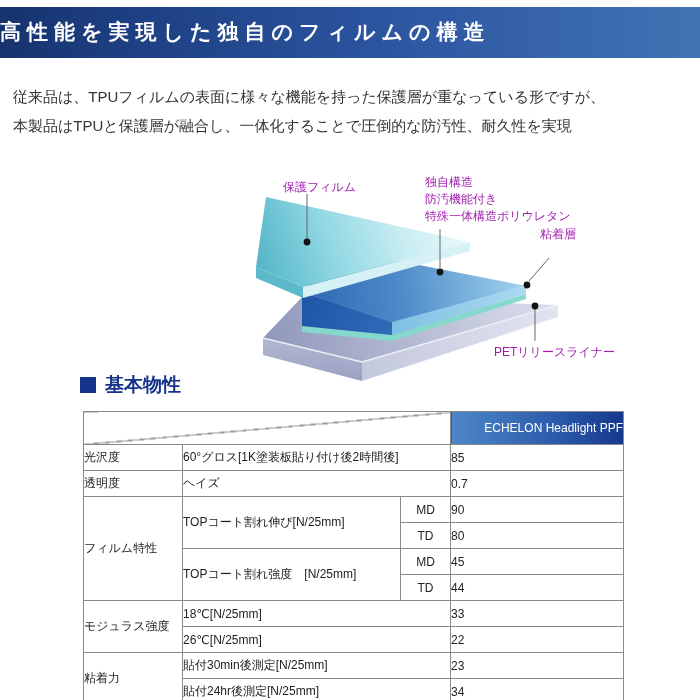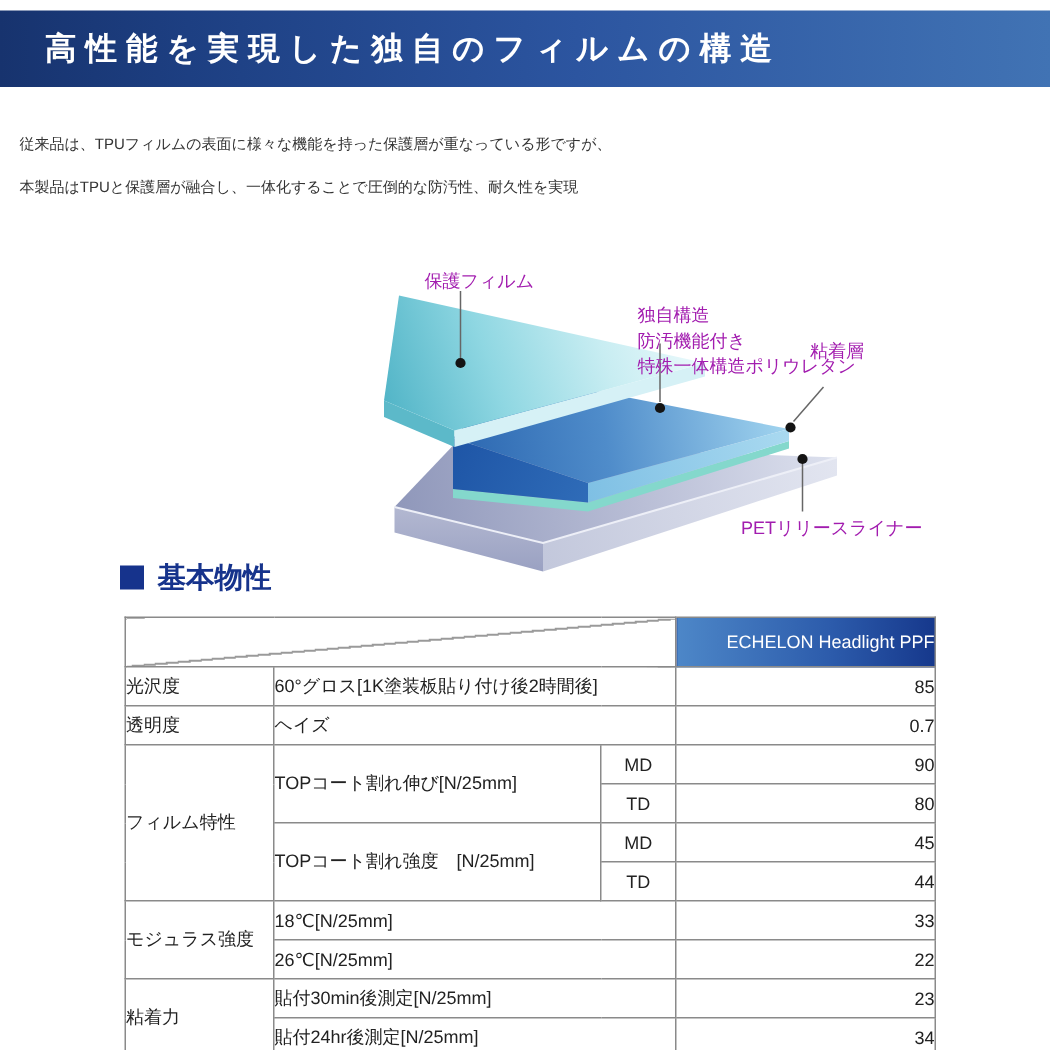--- a/index.html
+++ b/index.html
@@ -10,26 +10,26 @@
     color:#333;
   }
   
   .title-bar{
     position:absolute;left:0;top:7px;width:700px;height:51px;
     background:linear-gradient(to right,#17336e 0%,#1d3f82 18%,#2c55a0 55%,#4173b4 100%);
   }
   .title-bar .ttl{
     font-family:"Liberation Serif","DejaVu Serif",serif;
     color:#ffffff;font-size:21px;font-weight:bold;letter-spacing:6px;
-    line-height:51px;padding-left:30px;white-space:nowrap;
+    line-height:51px;white-space:nowrap;
   }
   
   .intro{
     position:absolute;left:13px;top:82px;width:680px;
-    font-size:10px;line-height:29px;color:#333;
+    font-size:15px;line-height:29px;color:#333;
   }
   
   .dlabel{position:absolute;font-size:12px;line-height:17px;color:#a21caf;white-space:nowrap;}
   .diagram-svg{position:absolute;left:0;top:0;}
   
   .section-head{
     position:absolute;left:80px;top:372px;display:flex;align-items:center;
     color:#16338c;font-weight:bold;font-size:19px;
   }
   .section-head .sq{width:16px;height:16px;background:#16338c;margin-right:9px;display:inline-block;}
@@ -46,21 +46,21 @@
       transparent calc(50% - 0.7px),#9a9a9a calc(50% - 0.7px),
       #9a9a9a calc(50% + 0.7px),transparent calc(50% + 0.7px));
   }
   td.prod{
     background:linear-gradient(to right,#4d87c8 0%,#2c5bab 60%,#16388c 100%);
     color:#ffffff;font-weight:normal;text-align:right;font-size:12px;
   }
   td.cat{padding-left:18px;}
   td.item{padding-left:20px;}
   td.dir{text-align:center;}
-  td.val{text-align:right;}
+  td.val{text-align:left;}
 </style>
 </head>
 <body>
 
 <div class="title-bar">
   <div class="ttl">高性能を実現した独自のフィルムの構造</div>
 </div>
 
 <div class="intro">
   <div>従来品は、TPUフィルムの表面に様々な機能を持った保護層が重なっている形ですが、</div>
@@ -136,21 +136,21 @@
     <circle cx="307" cy="242" r="3.4"></circle>
     <circle cx="440" cy="272" r="3.4"></circle>
     <circle cx="527" cy="285" r="3.4"></circle>
     <circle cx="535" cy="306" r="3.4"></circle>
   </g>
 </svg>
 
 <div class="dlabel" style="left:283px;top:179px;">
   <span>保護フィルム</span>
 </div>
-<div class="dlabel" style="left:425px;top:174px;margin-top:28px;">
+<div class="dlabel" style="left:425px;top:174px;">
   <div>独自構造</div>
   <div>防汚機能付き</div>
   <div>特殊一体構造ポリウレタン</div>
 </div>
 <div class="dlabel" style="left:540px;top:226px;">
   <div>粘着層</div>
 </div>
 <div class="dlabel" style="left:494px;top:344px;">
   <span>PETリリースライナー</span>
 </div>

